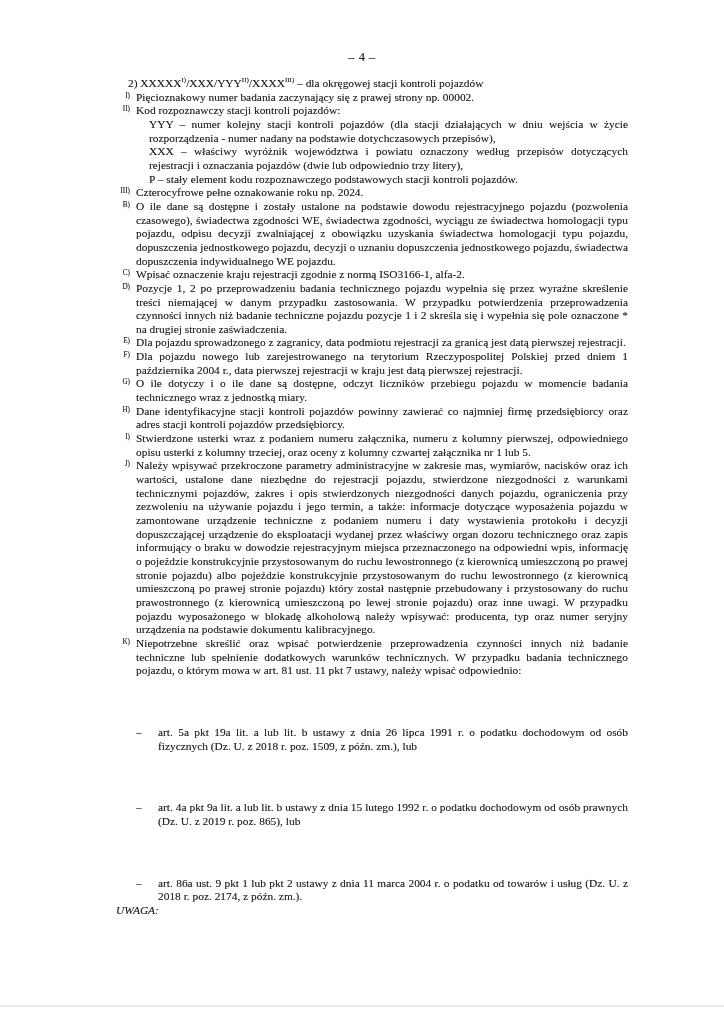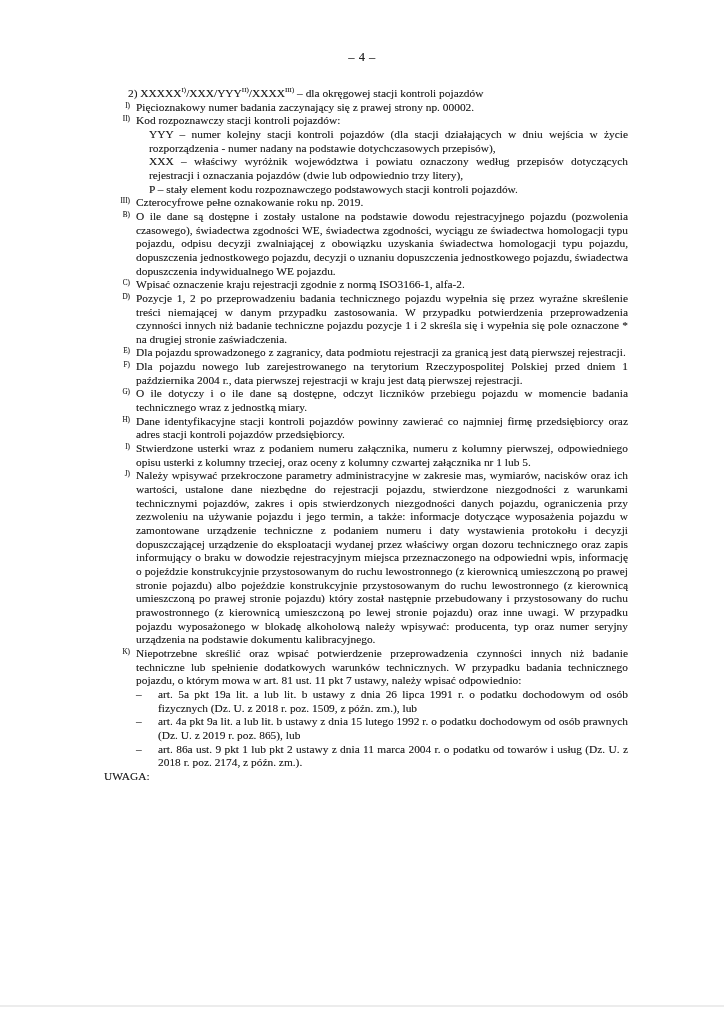--- a/index.html
+++ b/index.html
@@ -17,21 +17,21 @@
     position: absolute;
     top: 50px;
     left: 0;
     width: 100%;
     text-align: center;
     font-size: 12.5px;
     letter-spacing: 0.5px;
   }
   .content {
     position: absolute;
-    top: 87px;
+    top: 77px;
     left: 104px;
     width: 524px;
     font-size: 11.4px;
     line-height: 13.65px;
   }
   .intro {
     margin-left: 24px;
     white-space: nowrap;
   }
   .intro sup {
@@ -51,25 +51,25 @@
   }
   .fn-text {
     flex: 1 1 auto;
     min-width: 0;
     text-align: justify;
   }
   .sub-item {
     margin-left: 13px;
     text-align: justify;
   }
-  .dash-row { display: flex; }
+  .dash-row { display: flex; margin-top: 48px; }
   .dash-marker { flex: 0 0 22px; }
   .dash-marker::before { content: "\2013"; } 
   .dash-text { flex: 1 1 auto; min-width: 0; text-align: justify; }
-  .note-block { margin-left: 0; }
+  .note-block { margin-left: 12px; font-style: italic; }
   .note-text { text-align: justify; }
   .fold-line {
     position: absolute;
     top: 1005px;
     left: 0;
     width: 724px;
     height: 2px;
     background: #ececec;
   }
 </style>
@@ -94,21 +94,21 @@
       <div class="fn-text">
         <div>Kod rozpoznawczy stacji kontroli pojazdów:</div>
         <div class="sub-item">YYY – numer kolejny stacji kontroli pojazdów (dla stacji działających w dniu wejścia w życie rozporządzenia - numer nadany na podstawie dotychczasowych przepisów),</div>
         <div class="sub-item">XXX – właściwy wyróżnik województwa i powiatu oznaczony według przepisów dotyczących rejestracji i oznaczania pojazdów (dwie lub odpowiednio trzy litery),</div>
         <div class="sub-item">P – stały element kodu rozpoznawczego podstawowych stacji kontroli pojazdów.</div>
       </div>
     </div>
 
     <div class="fn-row">
       <span class="fn-marker">III)</span>
-      <div class="fn-text">Czterocyfrowe pełne oznakowanie roku np. 2019.</div>
+      <div class="fn-text">Czterocyfrowe pełne oznakowanie roku np. 2024.</div>
     </div>
 
     <div class="fn-row">
       <span class="fn-marker">B)</span>
       <div class="fn-text">O ile dane są dostępne i zostały ustalone na podstawie dowodu rejestracyjnego pojazdu (pozwolenia czasowego), świadectwa zgodności WE, świadectwa zgodności, wyciągu ze świadectwa homologacji typu pojazdu, odpisu decyzji zwalniającej z obowiązku uzyskania świadectwa homologacji typu pojazdu, dopuszczenia jednostkowego pojazdu, decyzji o uznaniu dopuszczenia jednostkowego pojazdu, świadectwa dopuszczenia indywidualnego WE pojazdu.</div>
     </div>
 
     <div class="fn-row">
       <span class="fn-marker">C)</span>
       <div class="fn-text">Wpisać oznaczenie kraju rejestracji zgodnie z normą ISO3166-1, alfa-2.</div>

